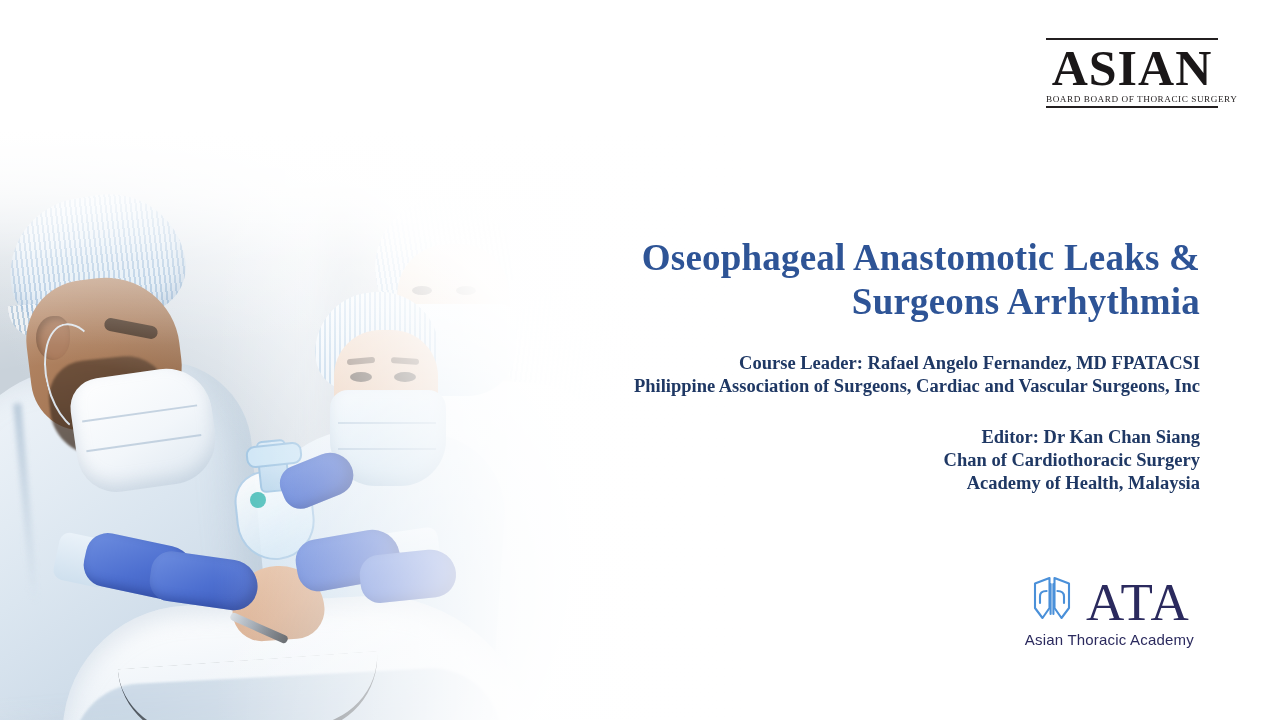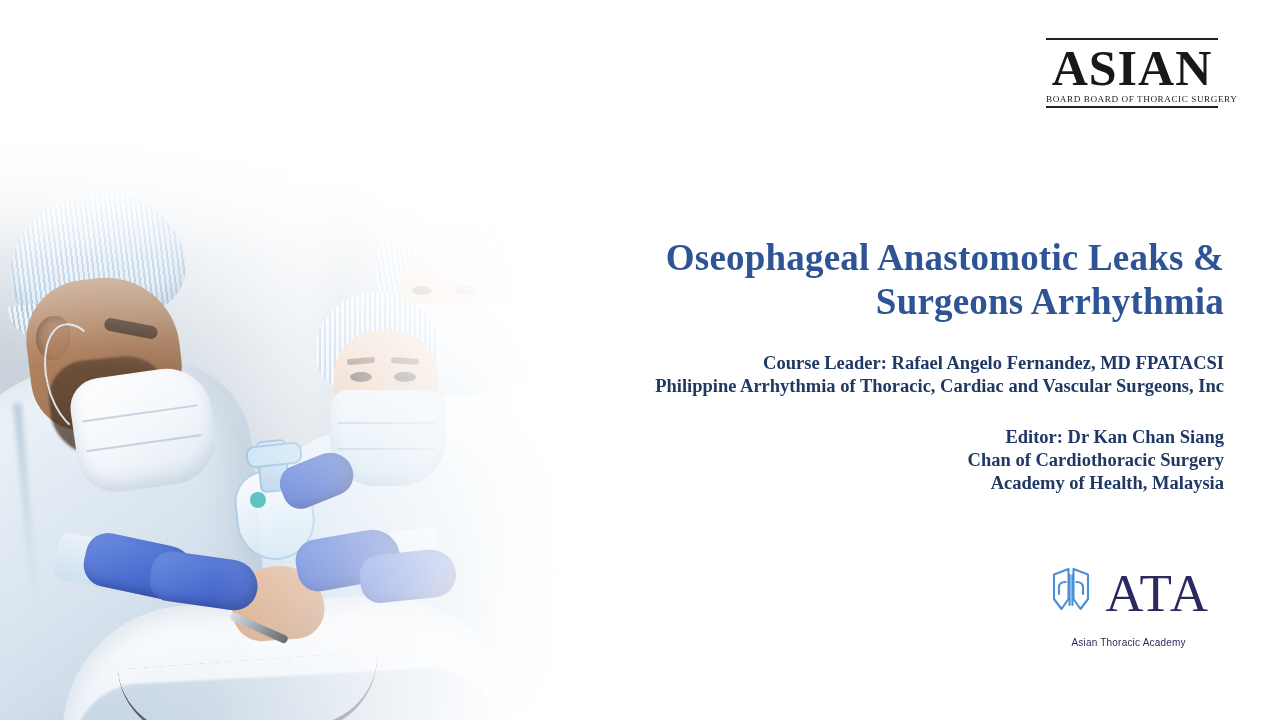--- a/index.html
+++ b/index.html
@@ -356,21 +356,21 @@
     padding: 1px 0 2px 0;
     white-space: nowrap;
   }
   .abts-rule-bot {
     height: 1.6px; background: #231f20; width: 100%;
   }
 
   
   .text-block {
     position: absolute;
-    right: 56px;
+    right: 80px;
     top: 236px;
     width: 648px;
     text-align: right;
   }
   .slide-title {
     font-family: "Liberation Serif", serif;
     font-weight: 700;
     font-size: 37px;
     line-height: 44px;
     color: #2e5496;
@@ -393,45 +393,45 @@
     font-weight: 700;
     font-size: 18.5px;
     line-height: 23px;
     color: #1f3864;
   }
   .editor div { white-space: nowrap; }
 
   
   .ata-logo {
     position: absolute;
-    right: 70px;
+    right: 86px;
     bottom: 72px;
     display: flex;
     flex-direction: column;
     align-items: center;
   }
   .ata-row {
     display: flex;
     align-items: center;
     gap: 10px;
   }
   .ata-mark { display: block; }
   .ata-word {
     font-family: "Liberation Serif", serif;
     font-size: 53px;
     line-height: 55px;
     color: #2b2a5e;
     letter-spacing: 2px;
   }
   .ata-sub {
     font-family: "Liberation Sans", sans-serif;
-    font-size: 10px;
+    font-size: 15px;
     color: #2b2a5e;
     letter-spacing: .2px;
-    margin-top: 16px;
+    margin-top: 1px;
   }
 </style>
 </head>
 <body>
 
 <div class="slide">
 
   <div class="photo-wrap">
     <div class="photo">
       <div class="or-bg"></div>
@@ -502,21 +502,21 @@
   </div>
 
   <div class="text-block">
     <h1 class="slide-title">
       <span>Oseophageal Anastomotic Leaks &amp;</span>
       <span class="title-line2">Surgeons  Arrhythmia</span>
     </h1>
 
     <div class="presenter">
       <div>Course Leader: Rafael Angelo Fernandez, MD FPATACSI</div>
-      <div>Philippine Arrhythmia of Thoracic, Cardiac and Vascular Surgeons, Inc</div>
+      <div>Philippine Association of Surgeons, Cardiac and Vascular Surgeons, Inc</div>
     </div>
 
     <div class="editor">
       <div>Editor: Dr Kan Chan Siang</div>
       <div>Chan of Cardiothoracic Surgery</div>
       <div>Academy of Health, Malaysia</div>
     </div>
   </div>
 
   <div class="ata-logo">

